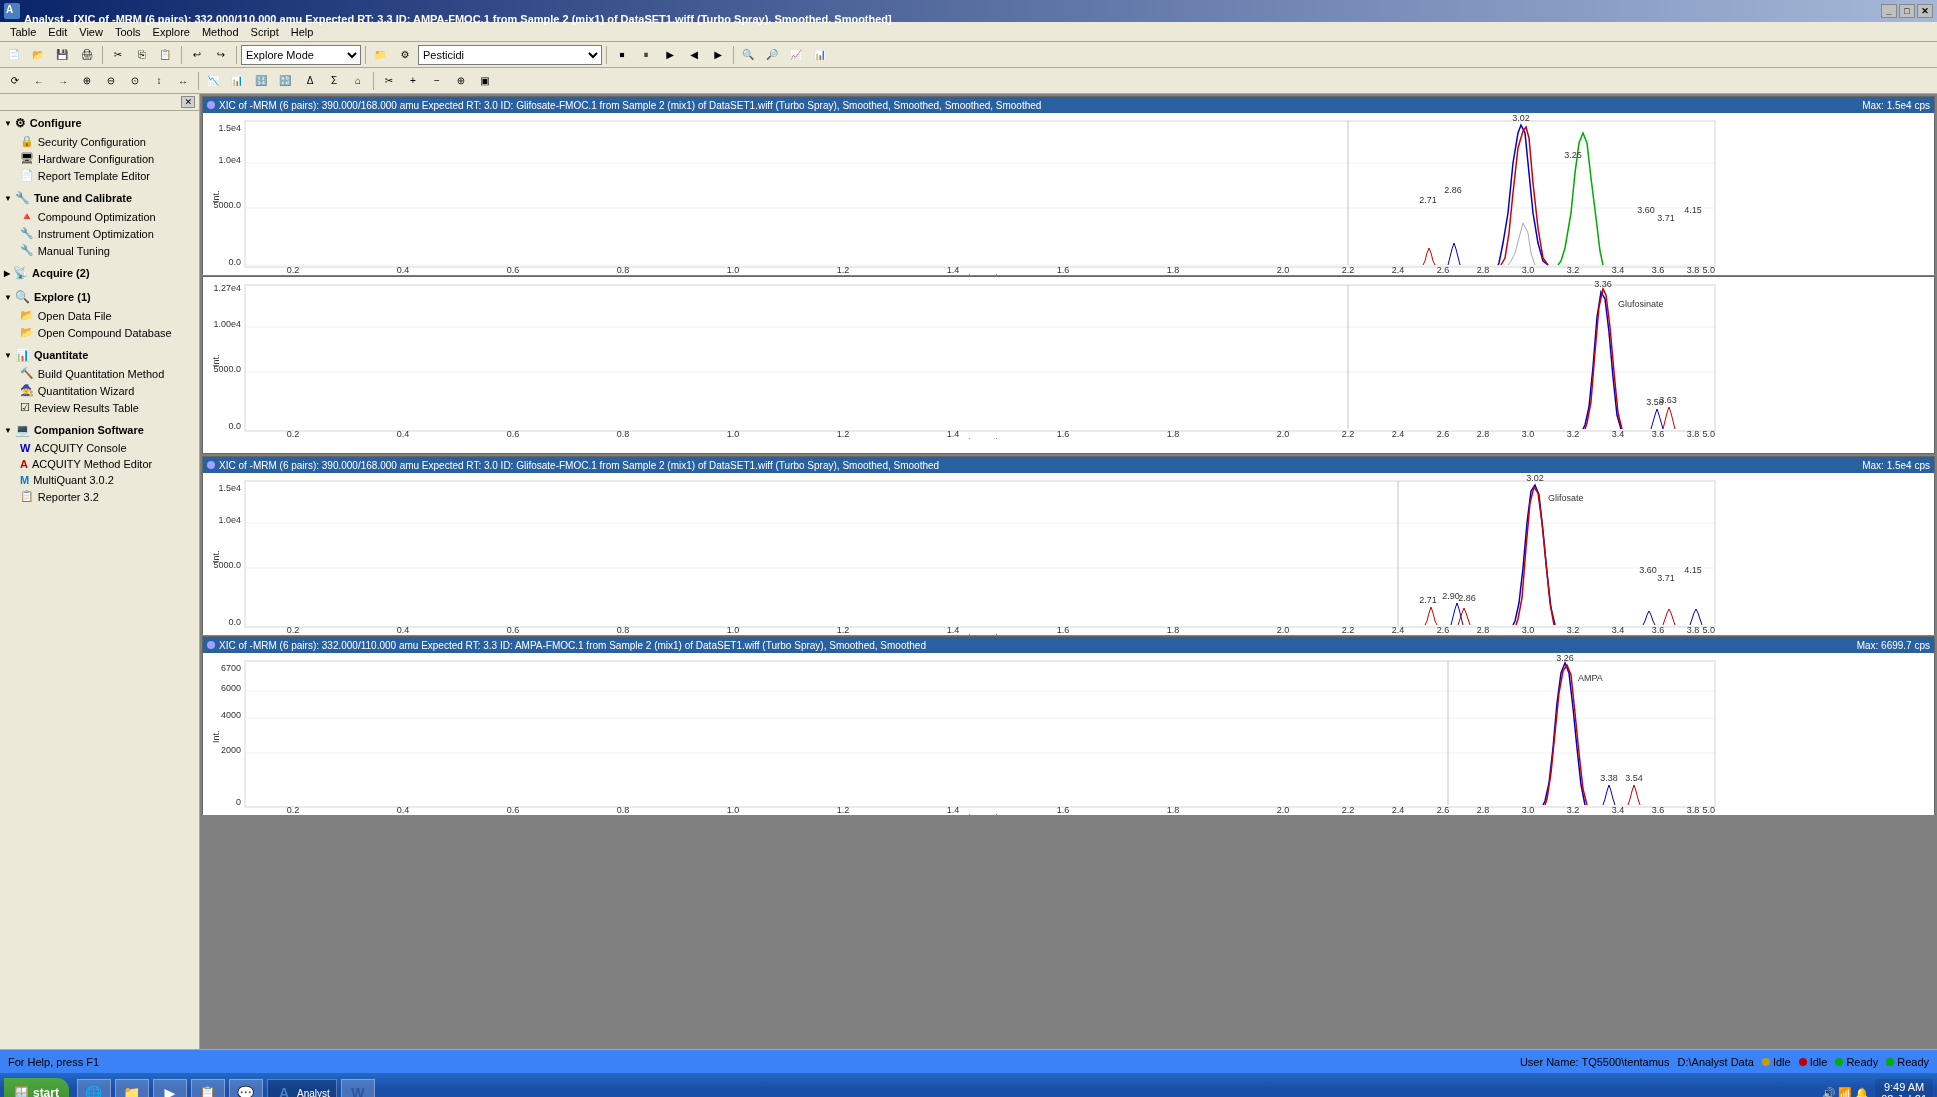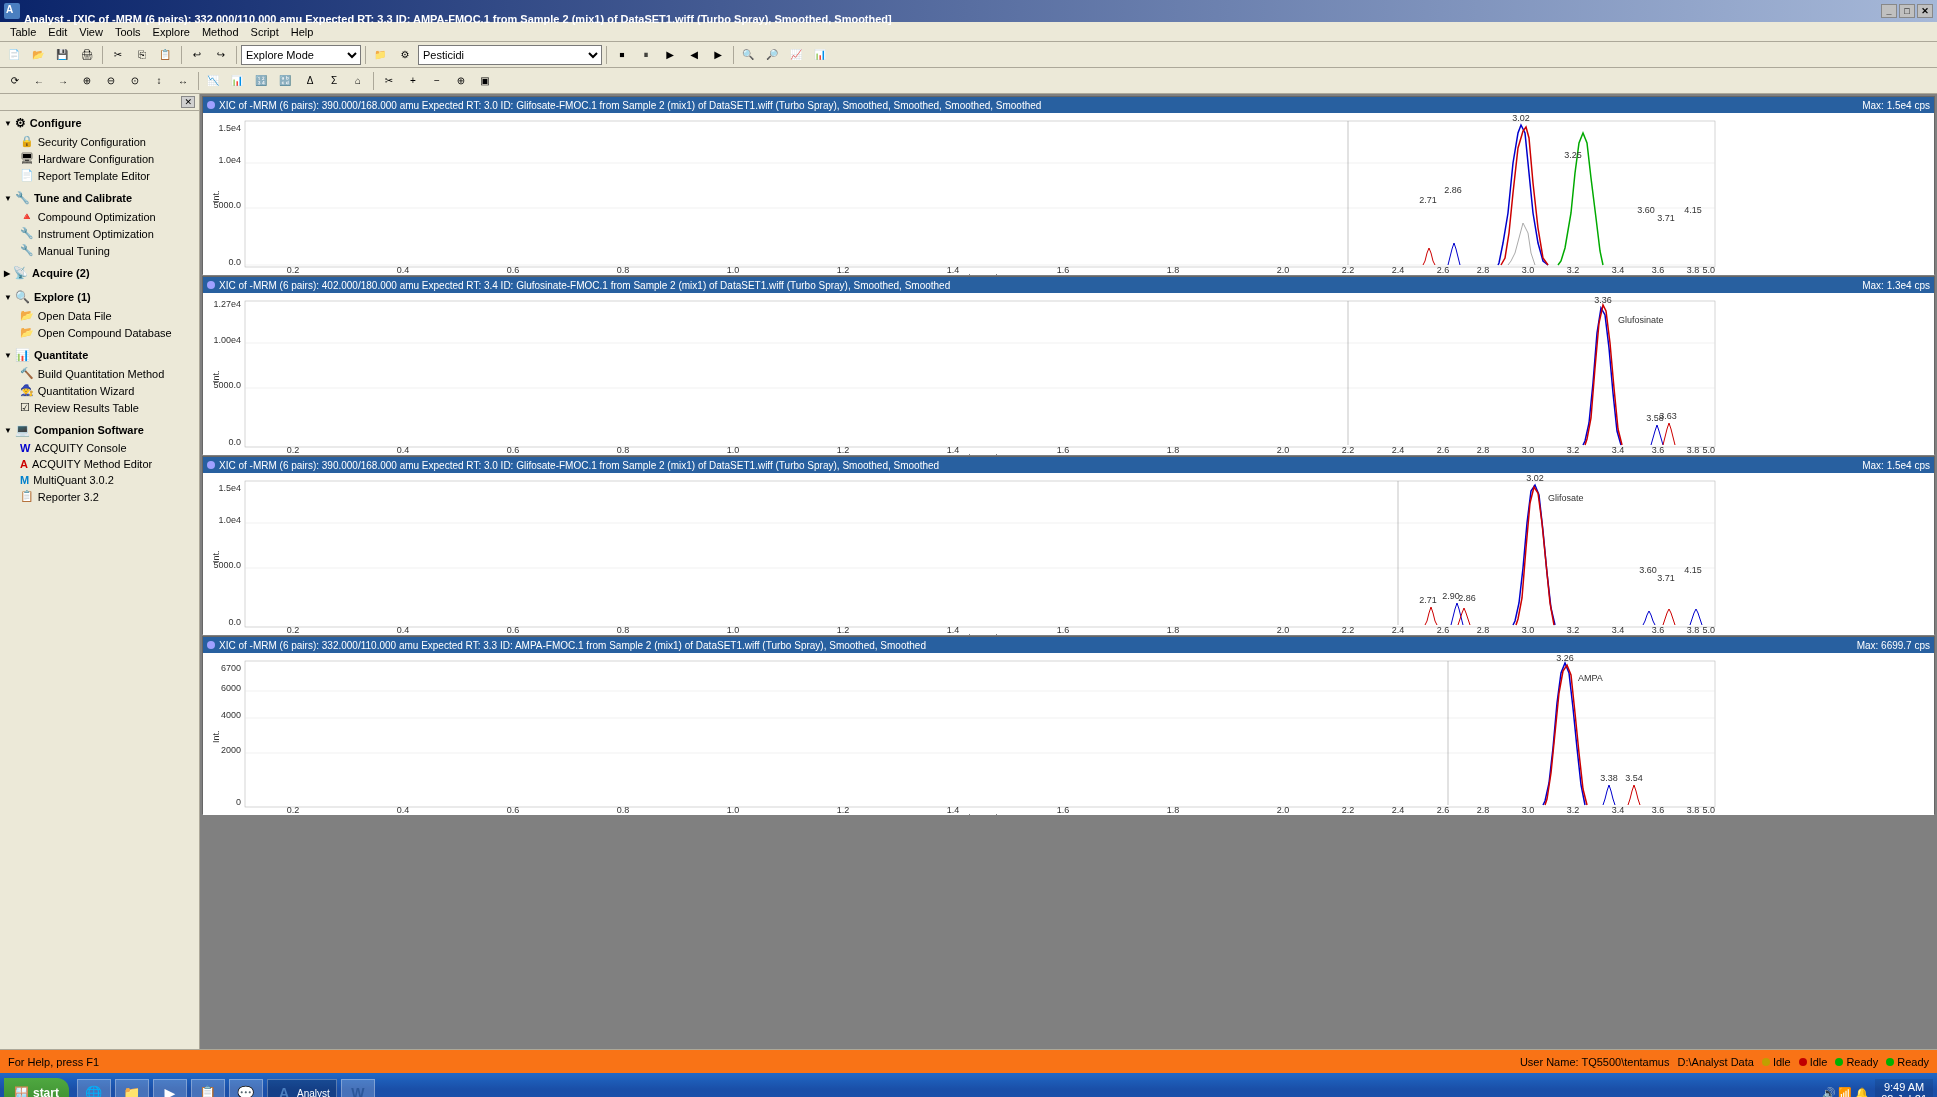--- a/index.html
+++ b/index.html
@@ -141,21 +141,21 @@
       position: relative;
       background: white;
       overflow: hidden;
     }
 
     
     .chart-svg { display: block; }
 
     
     .status-bar-bottom {
-      background: #f97316;
+      background: #3b82f6;
       height: 24px;
       display: flex;
       align-items: center;
       padding: 0 8px;
       font-size: 11px;
       border-top: 1px solid #aca899;
     }
     .status-bar-right {
       margin-left: auto;
       display: flex;
@@ -504,25 +504,20 @@
           <text x="1463" y="108" font-size="9" text-anchor="middle" fill="#333">3.71</text>
           <text x="1490" y="100" font-size="9" text-anchor="middle" fill="#333">4.15</text>
 
           <polyline points="1220,152 1222,148 1224,140 1226,135 1228,140 1230,148 1232,152" fill="none" stroke="#cc0000" stroke-width="1"></polyline>
           <polyline points="1245,152 1247,144 1249,136 1251,130 1253,136 1255,144 1257,152" fill="none" stroke="#0000cc" stroke-width="1"></polyline>
         </svg>
       </div>
     </div>
 
     <div class="chart-panel" style="height:178px;">
-      <div class="chart-title-bar">
-        <div class="chart-title-dot"></div>
-        <span style="font-size:10px;overflow:hidden;white-space:nowrap;text-overflow:ellipsis;max-width:1200px;">XIC of -MRM (6 pairs): 402.000/180.000 amu Expected RT: 3.4 ID: Glufosinate-FMOC.1 from Sample 2 (mix1) of DataSET1.wiff (Turbo Spray), Smoothed, Smoothed</span>
-        <span class="chart-max-label">Max: 1.3e4 cps</span>
-      </div>
       <div class="chart-body" style="height:162px;">
         <svg class="chart-svg" width="1530" height="162">
           <text x="38" y="14" font-size="9" text-anchor="end" fill="#333">1.27e4</text>
           <text x="38" y="50" font-size="9" text-anchor="end" fill="#333">1.00e4</text>
           <text x="38" y="95" font-size="9" text-anchor="end" fill="#333">5000.0</text>
           <text x="38" y="152" font-size="9" text-anchor="end" fill="#333">0.0</text>
           <text x="16" y="90" font-size="9" fill="#333" transform="rotate(-90,16,90)">Int.</text>
           <rect x="42" y="8" width="1470" height="146" fill="white" stroke="#aaa" stroke-width="0.5"></rect>
           <line x1="42" y1="50" x2="1512" y2="50" stroke="#e0e0e0" stroke-width="0.5"></line>
           <line x1="42" y1="95" x2="1512" y2="95" stroke="#e0e0e0" stroke-width="0.5"></line>

